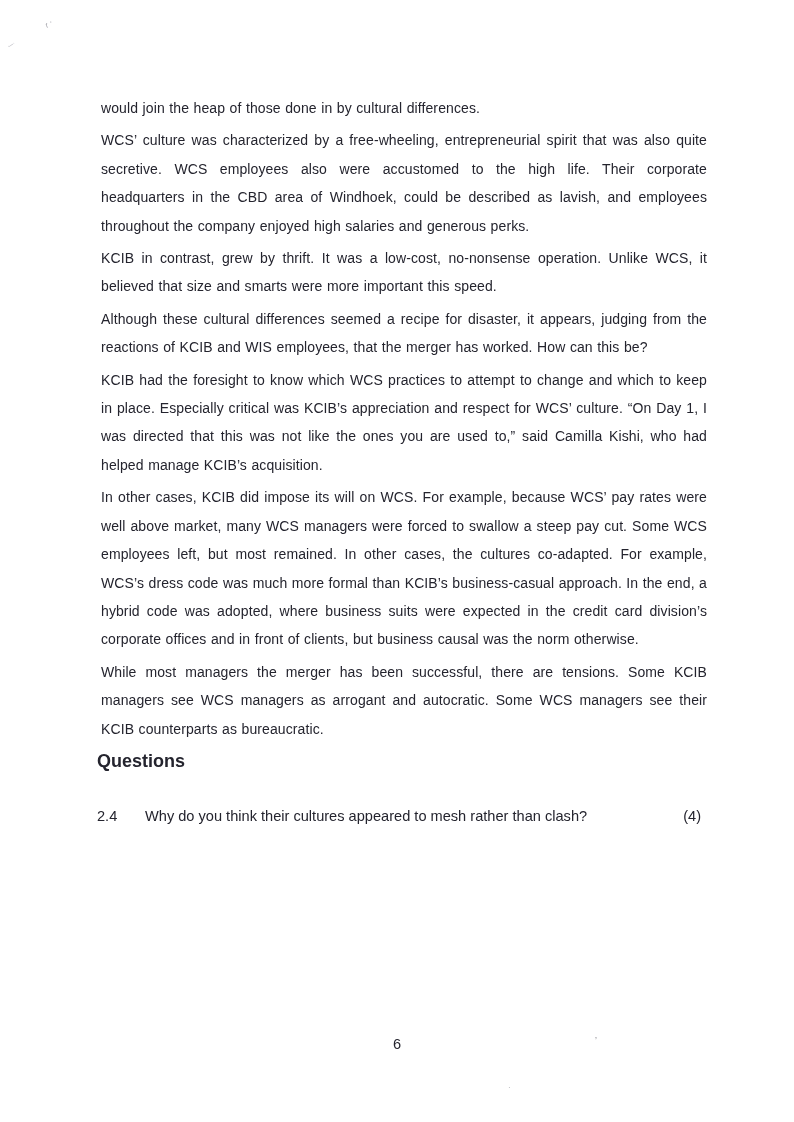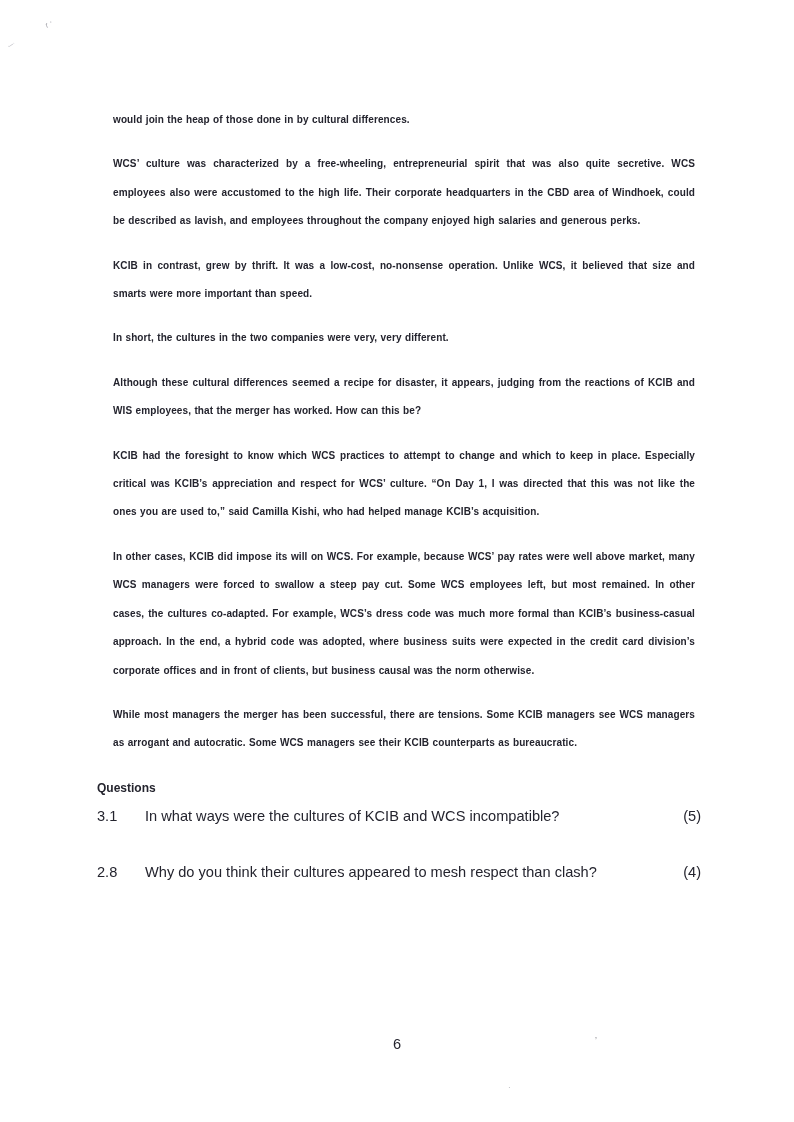--- a/index.html
+++ b/index.html
@@ -16,32 +16,31 @@
     font-family: "Liberation Sans", "DejaVu Sans", sans-serif;
     color: #24242e;
   }
   .content {
     position: absolute;
     left: 97px;
     top: 90px;
     width: 614px;
   }
   .content p.body-par {
-    margin: 16px;
-    font-size: 10px;
+    margin: 4px;
+    font-size: 14px;
     line-height: 28.4px;
     text-align: justify;
     text-align-last: left;
     letter-spacing: 0.1px;
     word-spacing: 0.5px;
-    font-weight: bold;
   }
   .questions-heading {
     margin: 0;
-    font-size: 12px;
+    font-size: 18px;
     line-height: 28.4px;
     font-weight: bold;
   }
   .q-row {
     display: flex;
     align-items: flex-start;
     font-size: 14.6px;
     line-height: 28.4px;
   }
   .q-row.q2 {
@@ -84,37 +83,31 @@
 <div class="page">
 
   <span class="pen-mark mark-1">ᵗ˙</span>
   <span class="pen-mark mark-2">ʲ</span>
   <span class="pen-mark mark-3">ʼ</span>
   <span class="pen-mark mark-4">·</span>
 
   <div class="content">
     <p class="body-par">would join the heap of those done in by cultural differences.</p>
     <p class="body-par">WCS’ culture was characterized by a free-wheeling, entrepreneurial spirit that was also quite secretive. WCS employees also were accustomed to the high life. Their corporate headquarters in the CBD area of Windhoek, could be described as lavish, and employees throughout the company enjoyed high salaries and generous perks.</p>
-    <p class="body-par">KCIB in contrast, grew by thrift. It was a low-cost, no-nonsense operation. Unlike WCS, it believed that size and smarts were more important than speed.</p>
-    <p class="body-par">In short, the cultures in the two companies were very, very different.</p>
+    <p class="body-par">KCIB in contrast, grew by thrift. It was a low-cost, no-nonsense operation. Unlike WCS, it believed that size and smarts were more important this speed.</p>
     <p class="body-par">Although these cultural differences seemed a recipe for disaster, it appears, judging from the reactions of KCIB and WIS employees, that the merger has worked. How can this be?</p>
     <p class="body-par">KCIB had the foresight to know which WCS practices to attempt to change and which to keep in place. Especially critical was KCIB’s appreciation and respect for WCS’ culture. “On Day 1, I was directed that this was not like the ones you are used to,” said Camilla Kishi, who had helped manage KCIB’s acquisition.</p>
     <p class="body-par">In other cases, KCIB did impose its will on WCS. For example, because WCS’ pay rates were well above market, many WCS managers were forced to swallow a steep pay cut. Some WCS employees left, but most remained. In other cases, the cultures co-adapted. For example, WCS’s dress code was much more formal than KCIB’s business-casual approach. In the end, a hybrid code was adopted, where business suits were expected in the credit card division’s corporate offices and in front of clients, but business causal was the norm otherwise.</p>
     <p class="body-par">While most managers the merger has been successful, there are tensions. Some KCIB managers see WCS managers as arrogant and autocratic. Some WCS managers see their KCIB counterparts as bureaucratic.</p>
 
     <p class="questions-heading">Questions</p>
 
-    <div class="q-row q1">
-      <span class="q-num">3.1</span>
-      <span class="q-text">In what ways were the cultures of KCIB and WCS incompatible?</span>
-      <span class="q-marks">(5)</span>
-    </div>
 
     <div class="q-row q2">
-      <span class="q-num">2.8</span>
-      <span class="q-text">Why do you think their cultures appeared to mesh respect than clash?</span>
+      <span class="q-num">2.4</span>
+      <span class="q-text">Why do you think their cultures appeared to mesh rather than clash?</span>
       <span class="q-marks">(4)</span>
     </div>
   </div>
 
   <div class="page-number">6</div>
 
 </div>
 
 </body></html>

